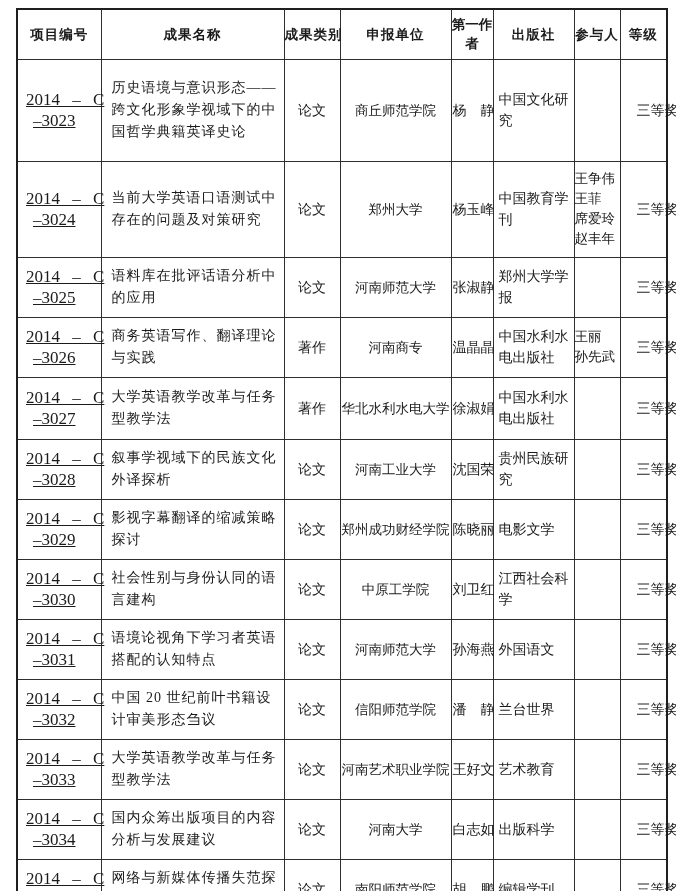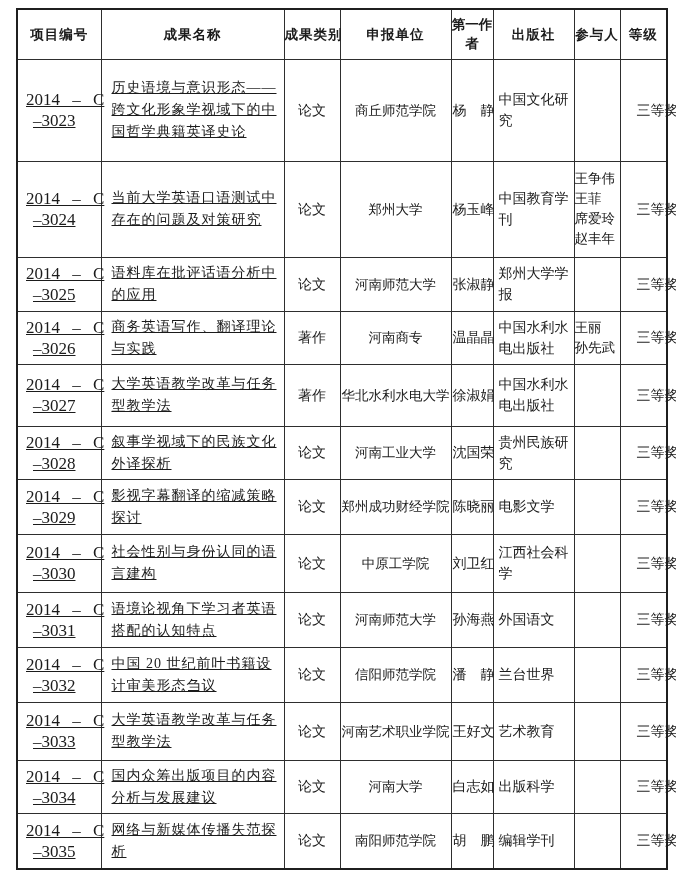--- a/index.html
+++ b/index.html
@@ -60,30 +60,29 @@
   }
   .code-l2 {
     padding-left: 9px;
     white-space: nowrap;
   }
   td.name {
     text-align: left;
     padding: 4px 5px 4px 10px;
     letter-spacing: 1px;
     line-height: 22px;
-    text-decoration: underline;
   }
   td.cat {
     text-align: center;
     white-space: nowrap;
   }
   td.unit {
     text-align: center;
     white-space: nowrap;
-    padding: 2px 0;
+    padding: 19px 0;
     font-size: 13.5px;
   }
   td.author {
     text-align: left;
     white-space: nowrap;
     padding: 2px 0 2px 1px;
   }
   td.pub {
     text-align: left;
     padding: 3px 2px 3px 5px;

